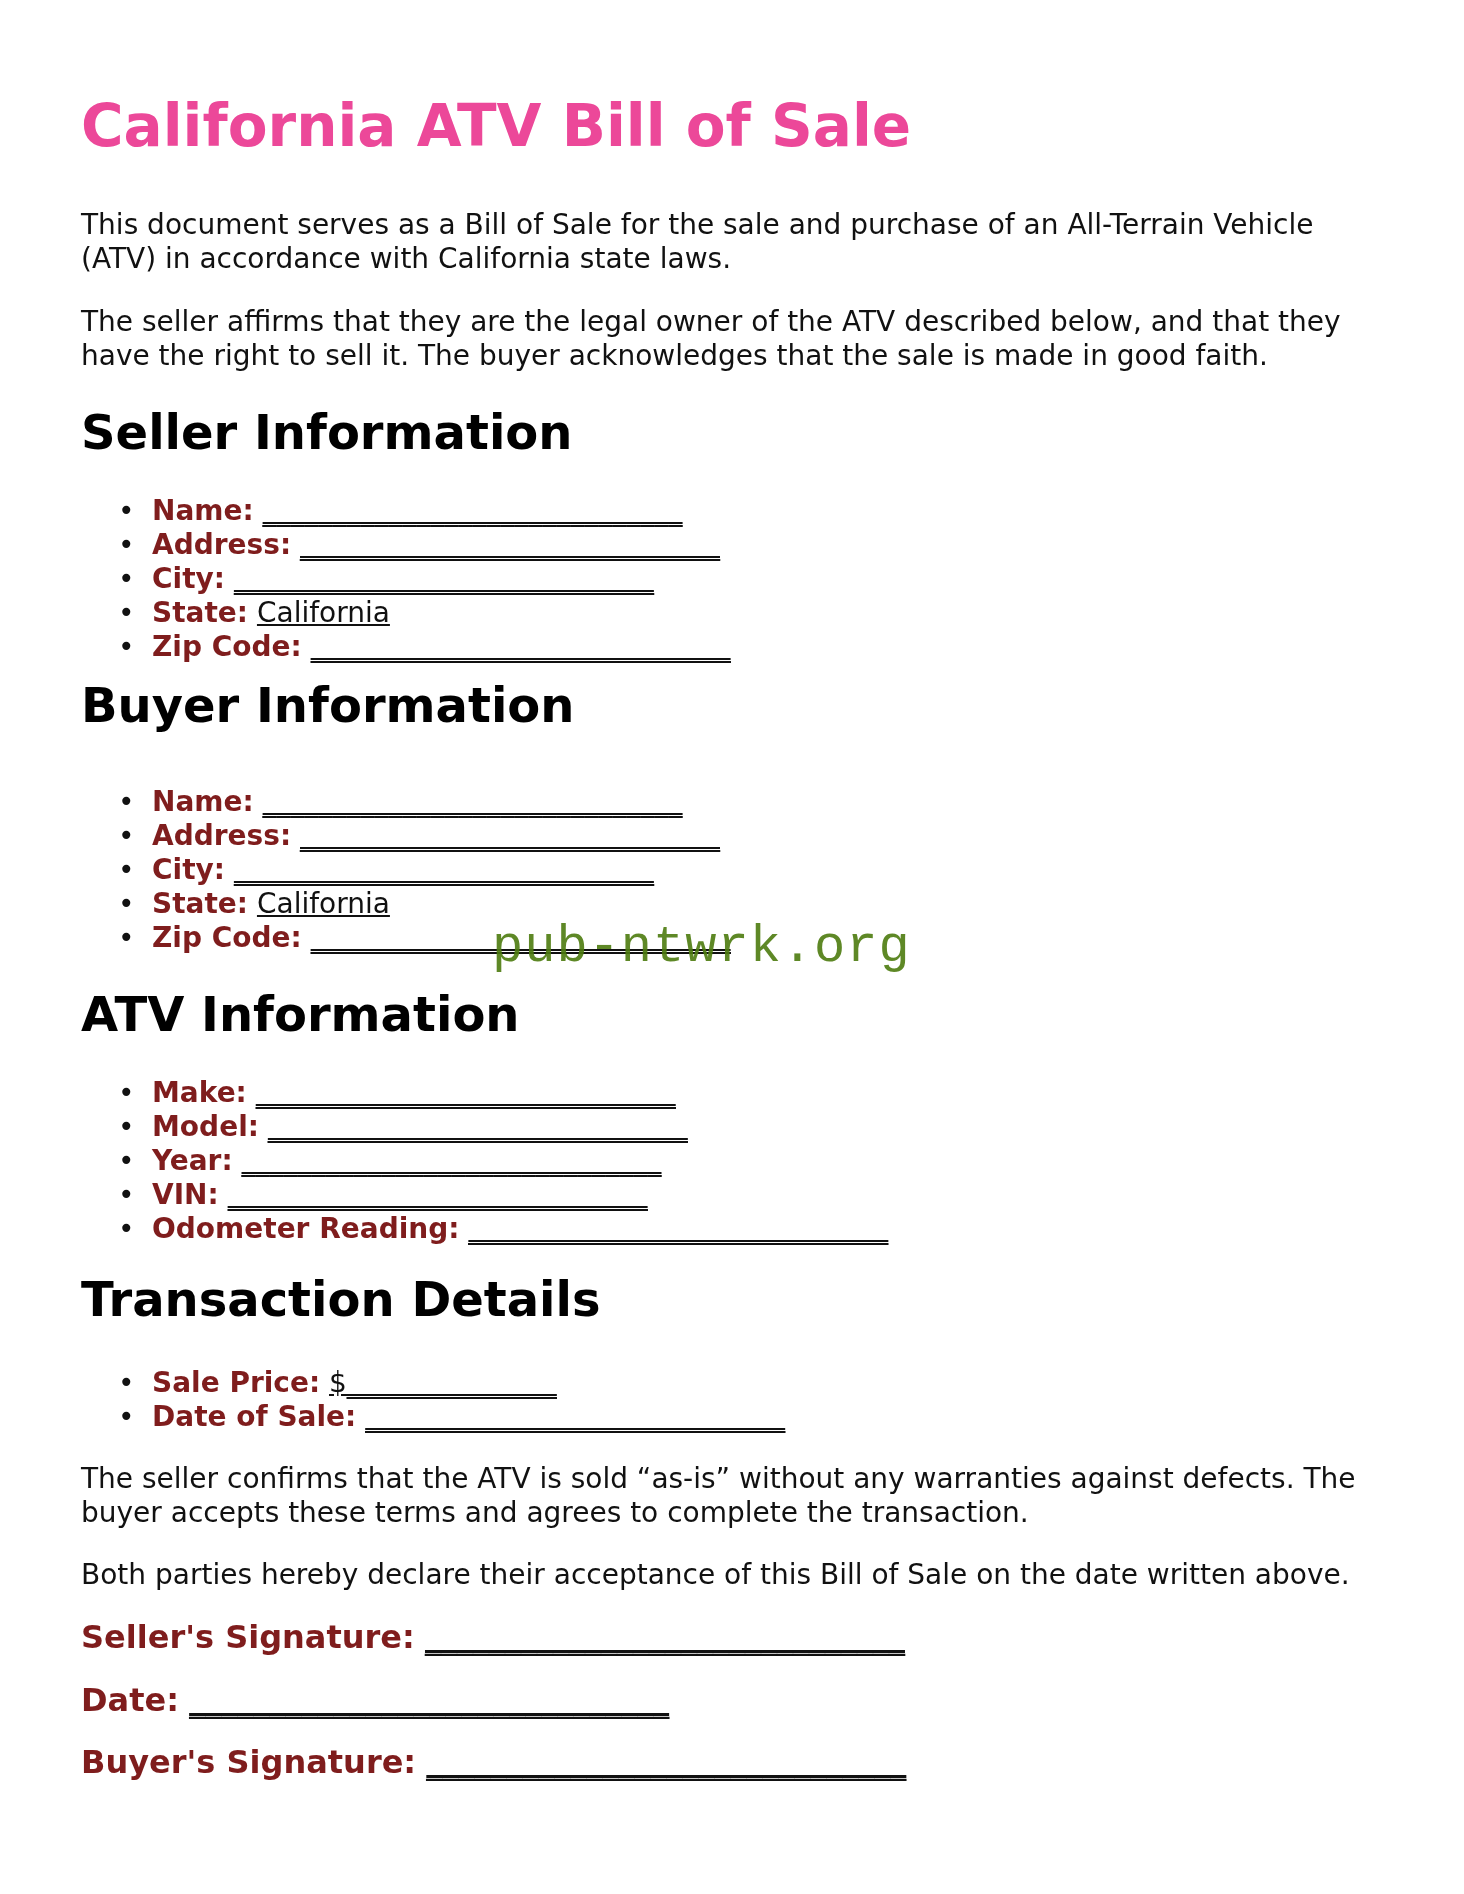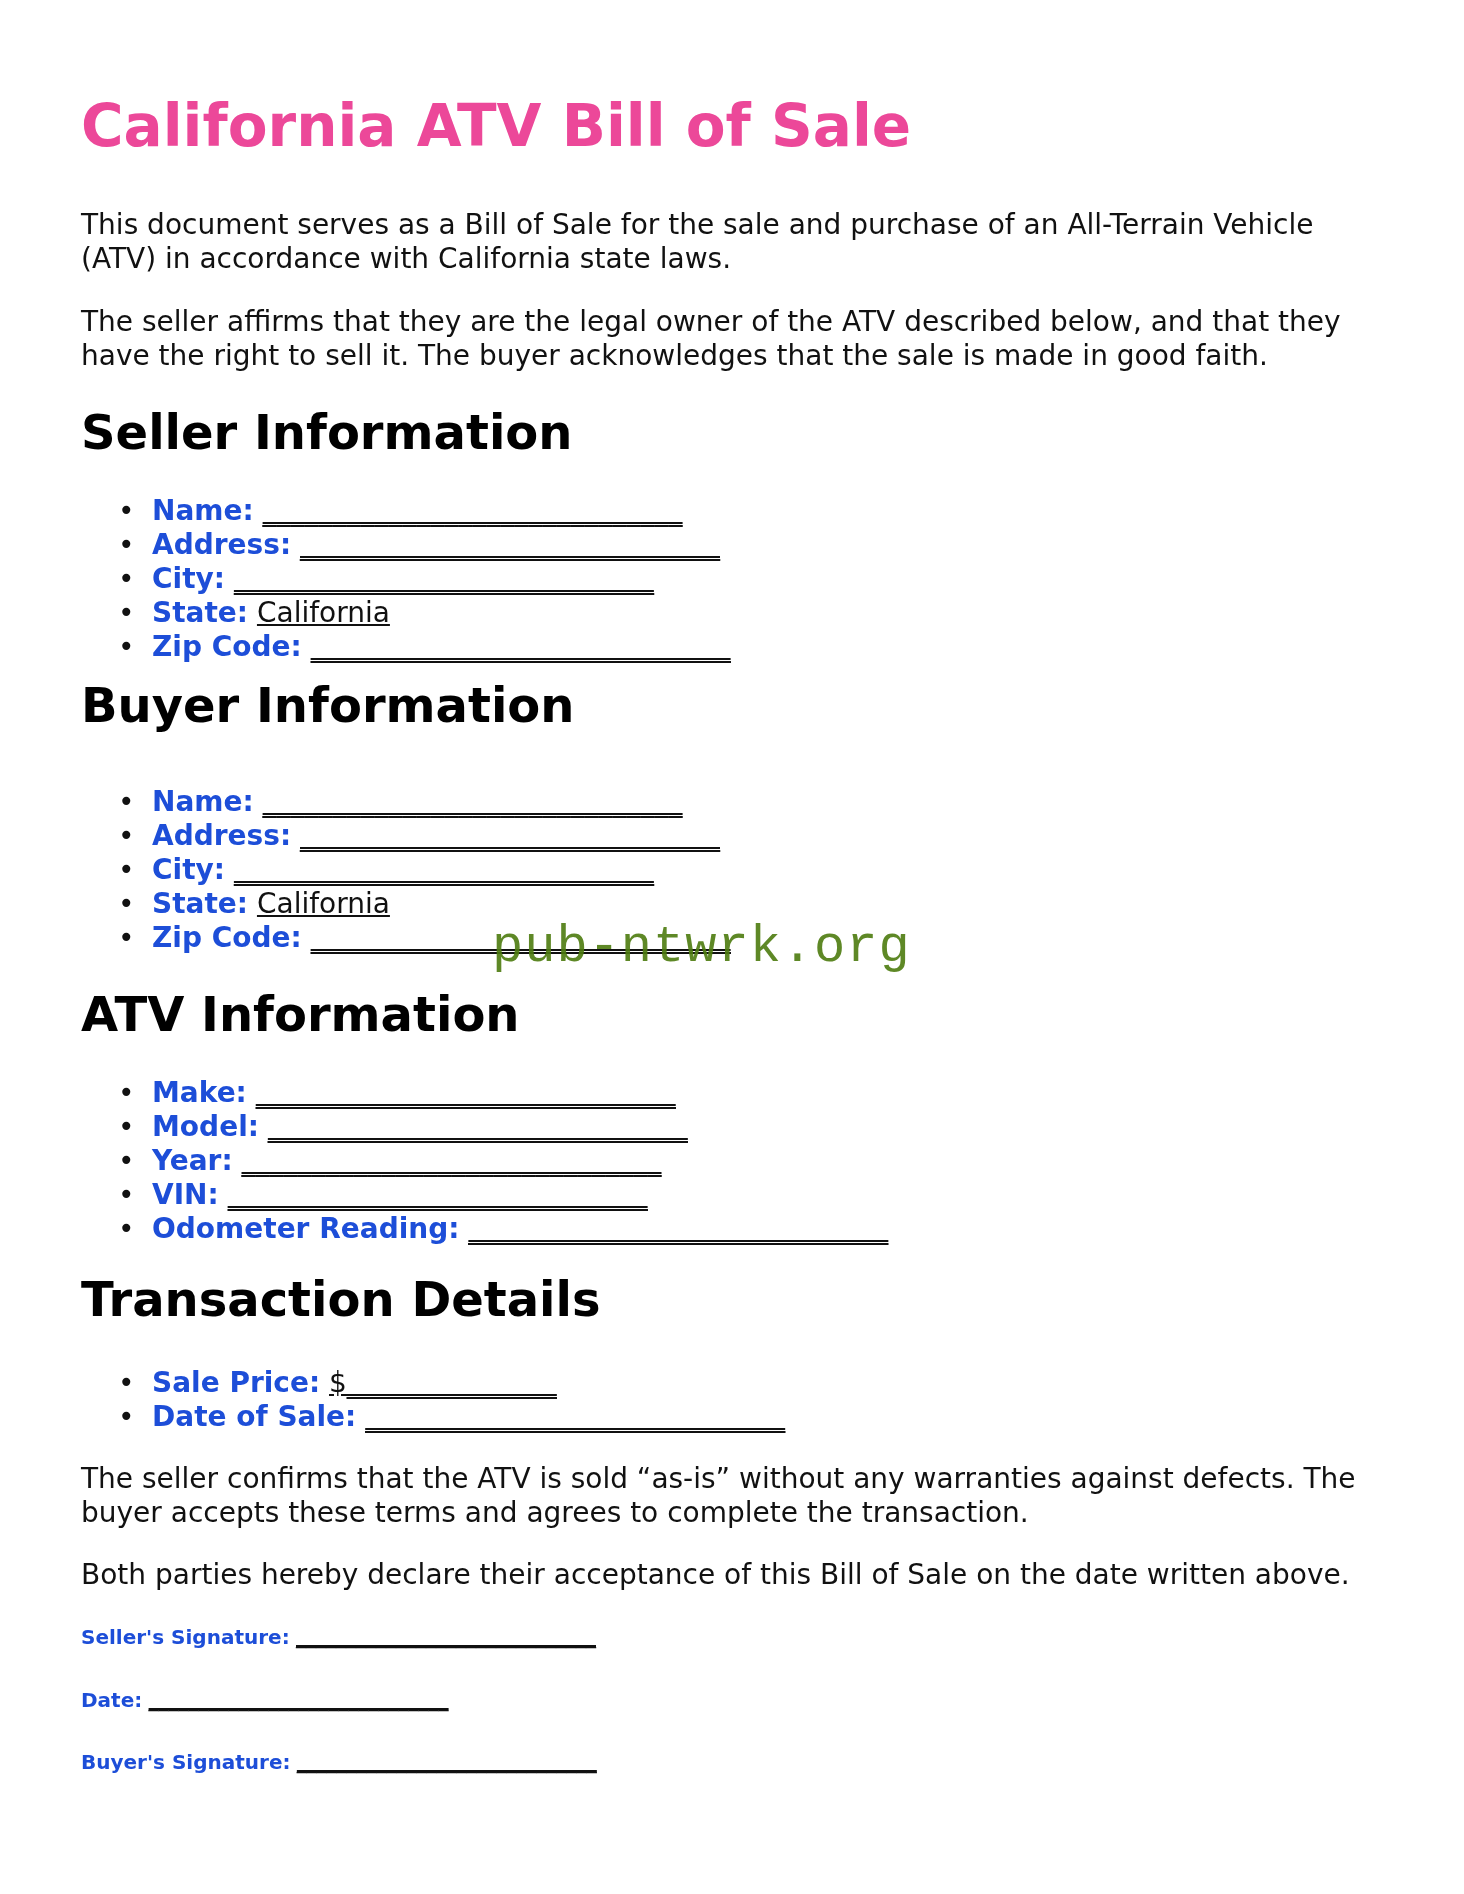--- a/index.html
+++ b/index.html
@@ -6,23 +6,23 @@
   body { width: 1464px; height: 1894px; position: relative; overflow: hidden;
          font-family: "DejaVu Sans", sans-serif; color: #111111; }
   .page { position: absolute; left: 81px; top: 0; width: 1310px; }
   h1 { font-family: "DejaVu Sans", sans-serif; font-weight: bold; font-size: 58px;
        line-height: 72px; margin: 0; position: absolute; top: 90px; left: 0; white-space: nowrap; color:#ec4899; }
   p { font-size: 28px; line-height: 34px; margin: 0; position: absolute; left: 0; width: 1310px; }
   h2 { font-size: 48px; font-weight: bold; line-height: 50px; margin: 0; position: absolute; left: 0; color:#000; white-space: nowrap; }
   ul { list-style: none; margin: 0; padding: 0; position: absolute; left: 0; }
   li { font-size: 28px; line-height: 34px; position: relative; padding-left: 71px; white-space: nowrap; }
   li .bullet { position: absolute; left: 37px; top: 0; font-size: 28px; }
-  .lbl { font-weight: bold; color: #1d4ed8; }
+  .lbl { font-weight: bold; color: #7f1d1d; }
   .blank { font-weight: normal; text-decoration: underline; }
-  .sig { font-size: 20px; line-height: 34px; position: absolute; left: 0; white-space: nowrap; }
+  .sig { font-size: 32px; line-height: 34px; position: absolute; left: 0; white-space: nowrap; }
   .watermark { position: absolute; left: 492px; top: 918px; font-family: "Liberation Mono", "DejaVu Sans Mono", monospace;
                font-size: 52px; color: #4d7c0f; letter-spacing: 1px; white-space: nowrap; opacity: 0.9; }
 </style>
 </head>
 <body>
 
 <div class="page">
   <h1>California ATV Bill of Sale</h1>
 
   <p style="top:208px">This document serves as a Bill of Sale for the sale and purchase of an All-Terrain Vehicle (ATV) in accordance with California state laws.</p>

